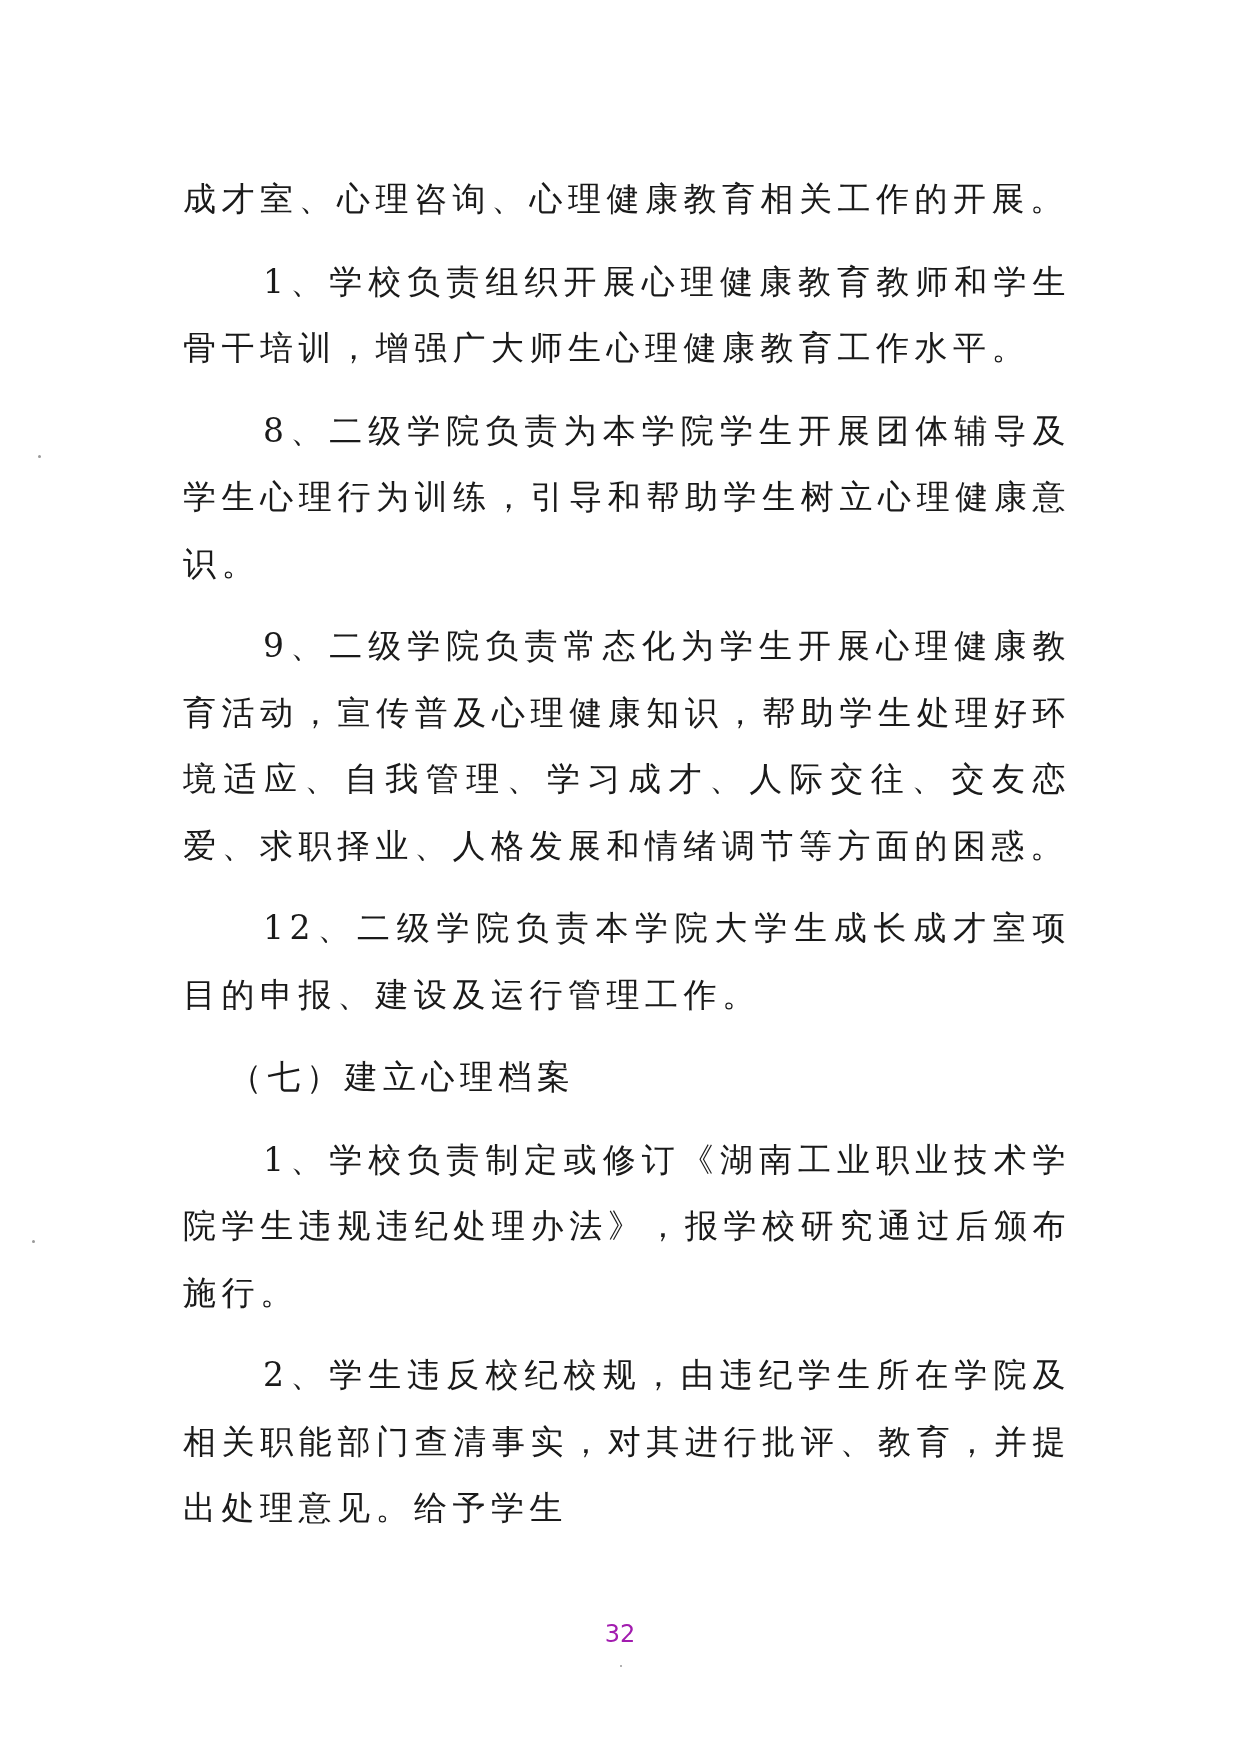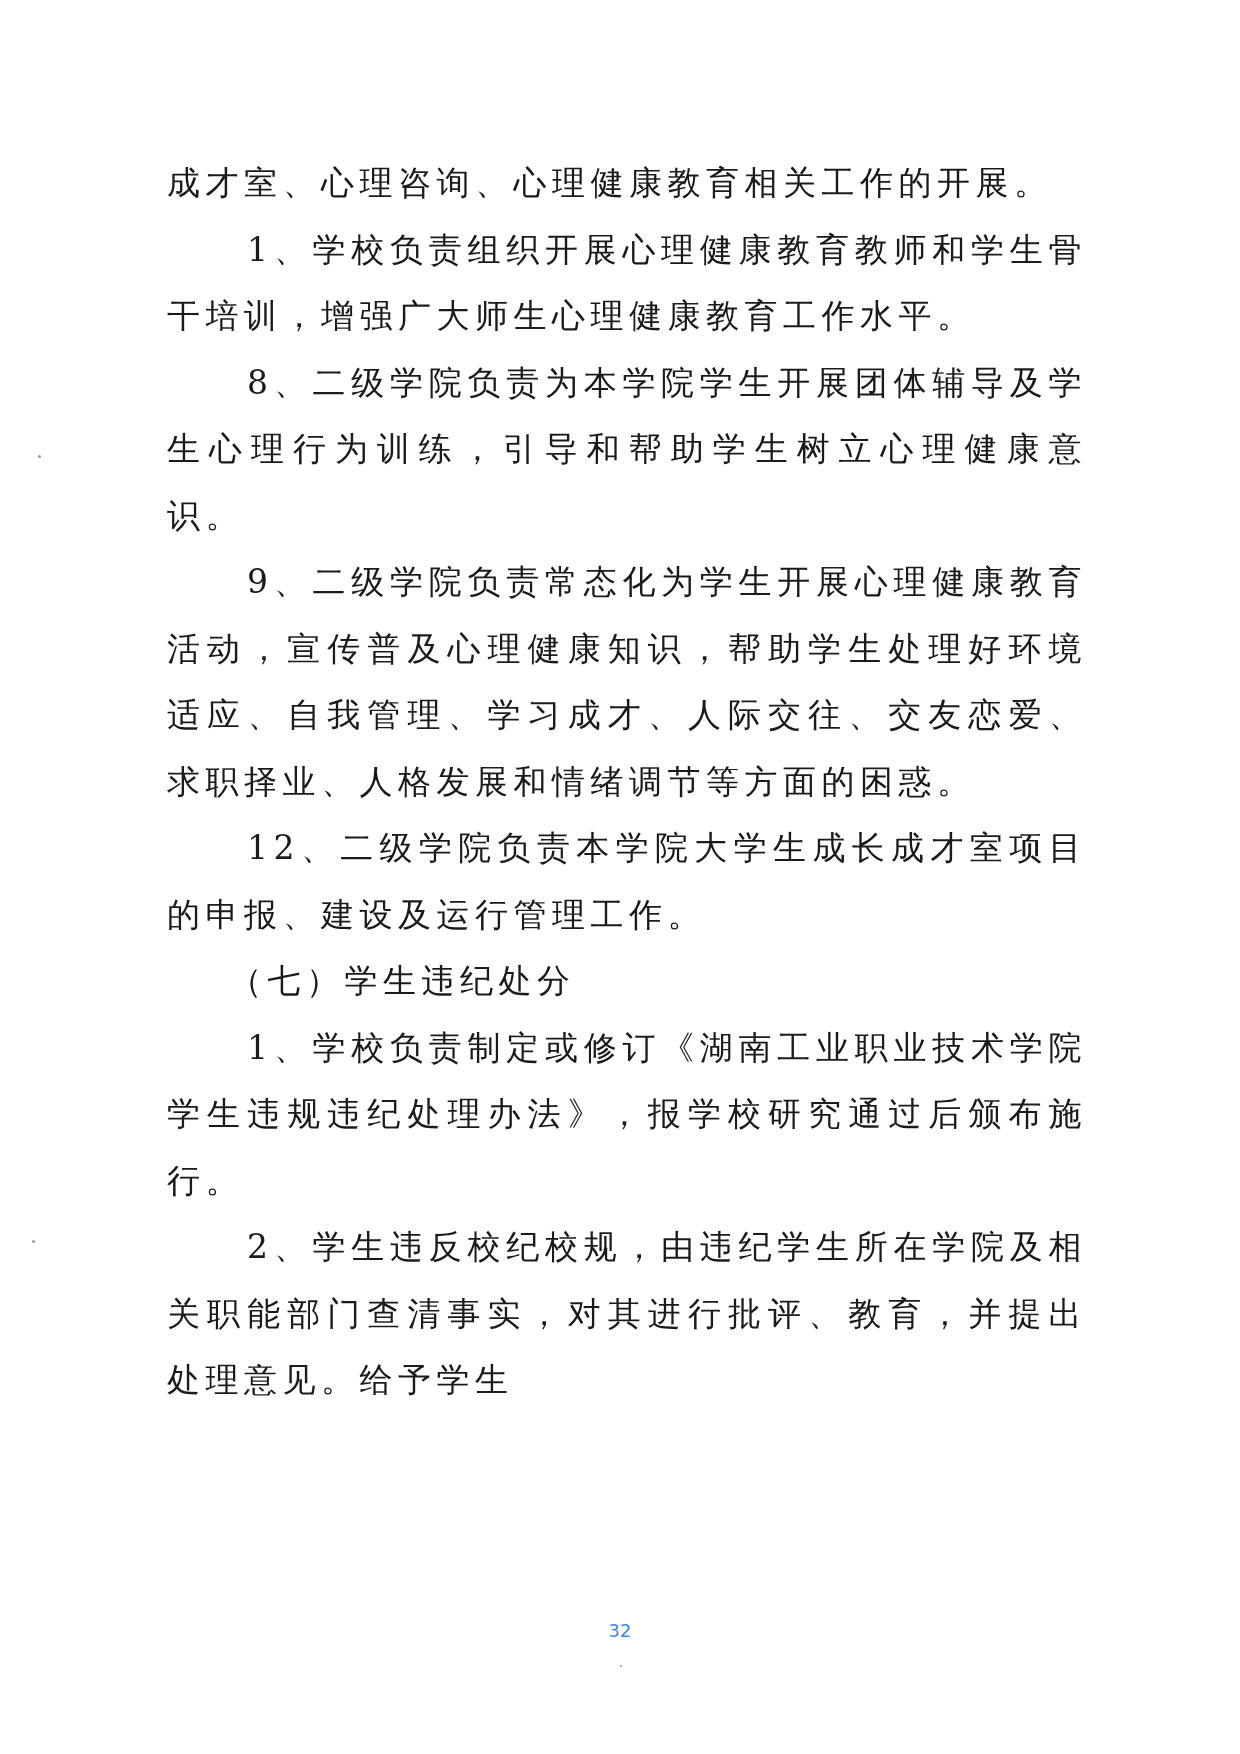--- a/index.html
+++ b/index.html
@@ -6,39 +6,39 @@
   body {
     width: 1240px; height: 1754px; background: #ffffff; position: relative; overflow: hidden;
     font-family: "DejaVu Serif", "Liberation Serif", serif; color: #1a1a1a;
   }
   .page { position: absolute; left: 0; top: 0; width: 1240px; height: 1754px; }
   .body-text {
     position: absolute; left: 167px; top: 150px; width: 920px;
     font-size: 33px; line-height: 66.5px; letter-spacing: 5.5px;
     text-align: justify; text-justify: inter-character;
   }
-  .para { margin: 0; text-indent: 80px; }
+  .para { margin: 16px; text-indent: 80px; }
   .heading { margin: 0; text-indent: 62px; }
   .page-number {
     position: absolute; left: 0; width: 1240px; top: 1620px; text-align: center;
-    font-family: "DejaVu Sans", "Liberation Sans", sans-serif; font-size: 18px; color: #3b82f6;
+    font-family: "DejaVu Sans", "Liberation Sans", sans-serif; font-size: 24px; color: #a21caf;
   }
   .speck { position: absolute; width: 3px; height: 3px; border-radius: 50%; background: #999; }
 </style>
 </head>
 <body>
 
 <div class="page">
   <div class="body-text">
     <p class="para" style="text-indent:0">成才室、心理咨询、心理健康教育相关工作的开展。</p>
     <p class="para">1、学校负责组织开展心理健康教育教师和学生骨干培训，增强广大师生心理健康教育工作水平。</p>
     <p class="para">8、二级学院负责为本学院学生开展团体辅导及学生心理行为训练，引导和帮助学生树立心理健康意识。</p>
     <p class="para">9、二级学院负责常态化为学生开展心理健康教育活动，宣传普及心理健康知识，帮助学生处理好环境适应、自我管理、学习成才、人际交往、交友恋爱、求职择业、人格发展和情绪调节等方面的困惑。</p>
     <p class="para">12、二级学院负责本学院大学生成长成才室项目的申报、建设及运行管理工作。</p>
-    <p class="heading">（七）学生违纪处分</p>
+    <p class="heading">（七）建立心理档案</p>
     <p class="para">1、学校负责制定或修订《湖南工业职业技术学院学生违规违纪处理办法》，报学校研究通过后颁布施行。</p>
     <p class="para">2、学生违反校纪校规，由违纪学生所在学院及相关职能部门查清事实，对其进行批评、教育，并提出处理意见。给予学生</p>
   </div>
 
   <div class="page-number">32</div>
 
   <div class="speck" style="left:38px; top:455px;"></div>
   <div class="speck" style="left:32px; top:1240px;"></div>
   <div class="speck" style="left:620px; top:1665px; width:2px; height:2px;"></div>
 </div>

